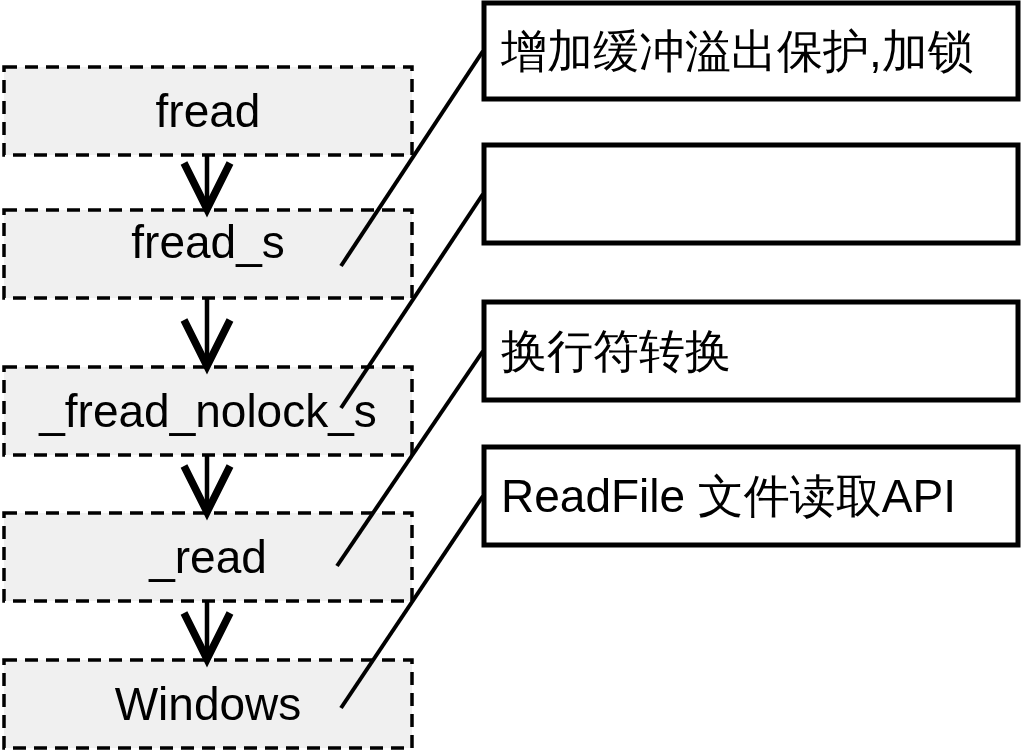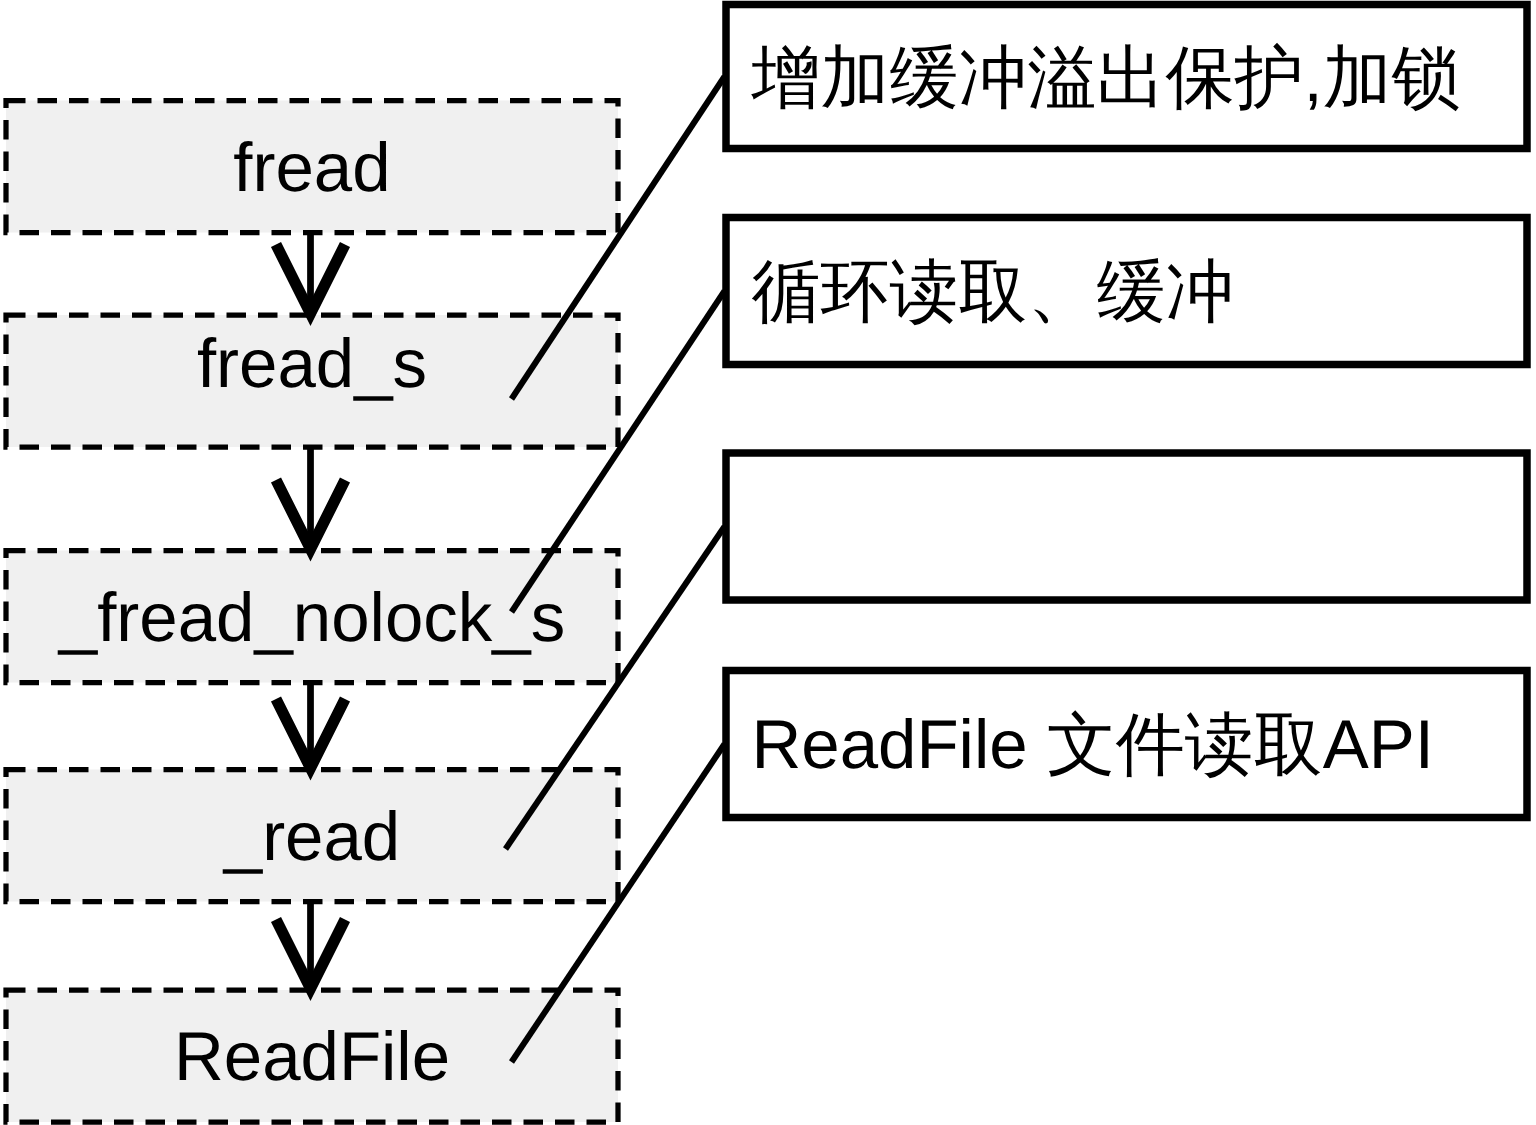--- a/index.html
+++ b/index.html
@@ -118,19 +118,19 @@
     <g>
       <line class="arrow-shaft" x1="207" y1="602" x2="207" y2="653"></line>
       <polyline class="arrow-head" points="184,613 207,659 230,613"></polyline>
     </g>
   </svg>
 
   <div class="node-label" style="top:67px">fread</div>
   <div class="node-label" style="top:198px">fread_s</div>
   <div class="node-label" style="top:513px">_read</div>
   <div class="node-label" style="top:367px">_fread_nolock_s</div>
-  <div class="node-label" style="top:660px">ReadFile</div>
+  <div class="node-label" style="top:660px">Windows</div>
 
   <div class="ann-label" style="top:3px;height:96px">增加缓冲溢出保护,加锁</div>
-  <div class="ann-label" style="top:145px;height:98px">循环读取、缓冲</div>
+  <div class="ann-label" style="top:302px;height:98px">换行符转换</div>
   <div class="ann-label" style="top:447px;height:98px">ReadFile 文件读取API</div>
 
 </div>
 
 </body></html>

